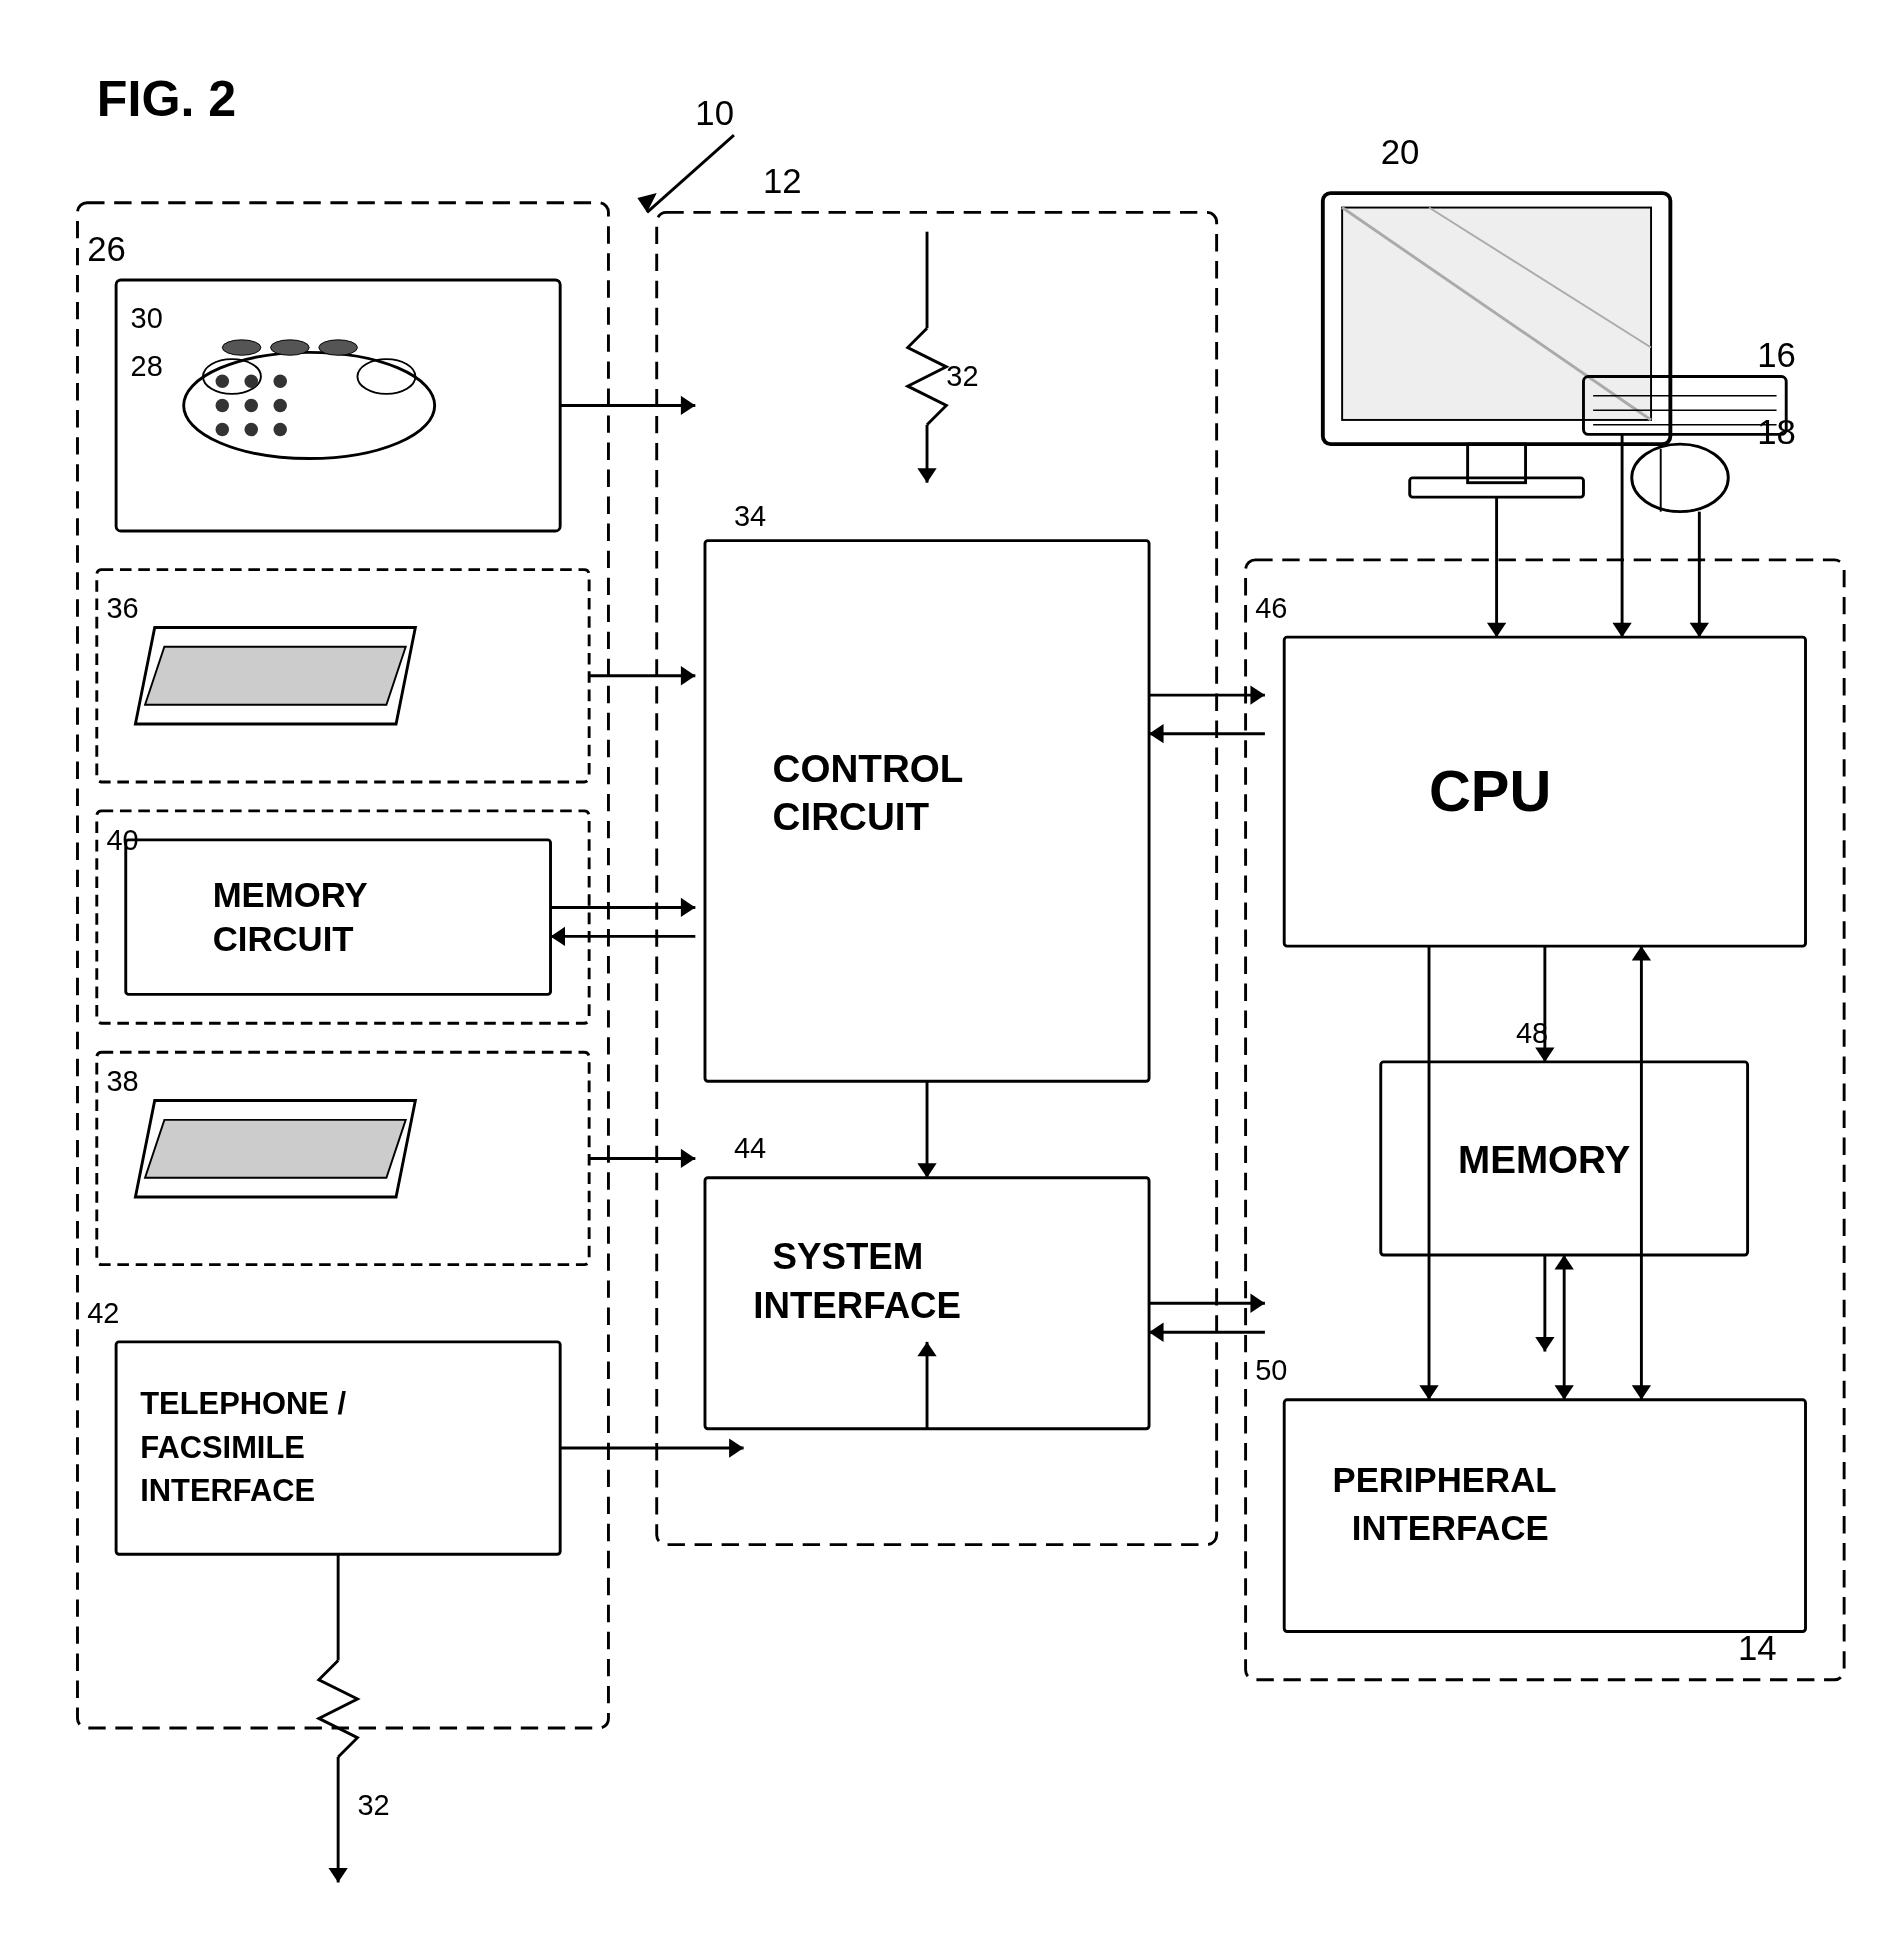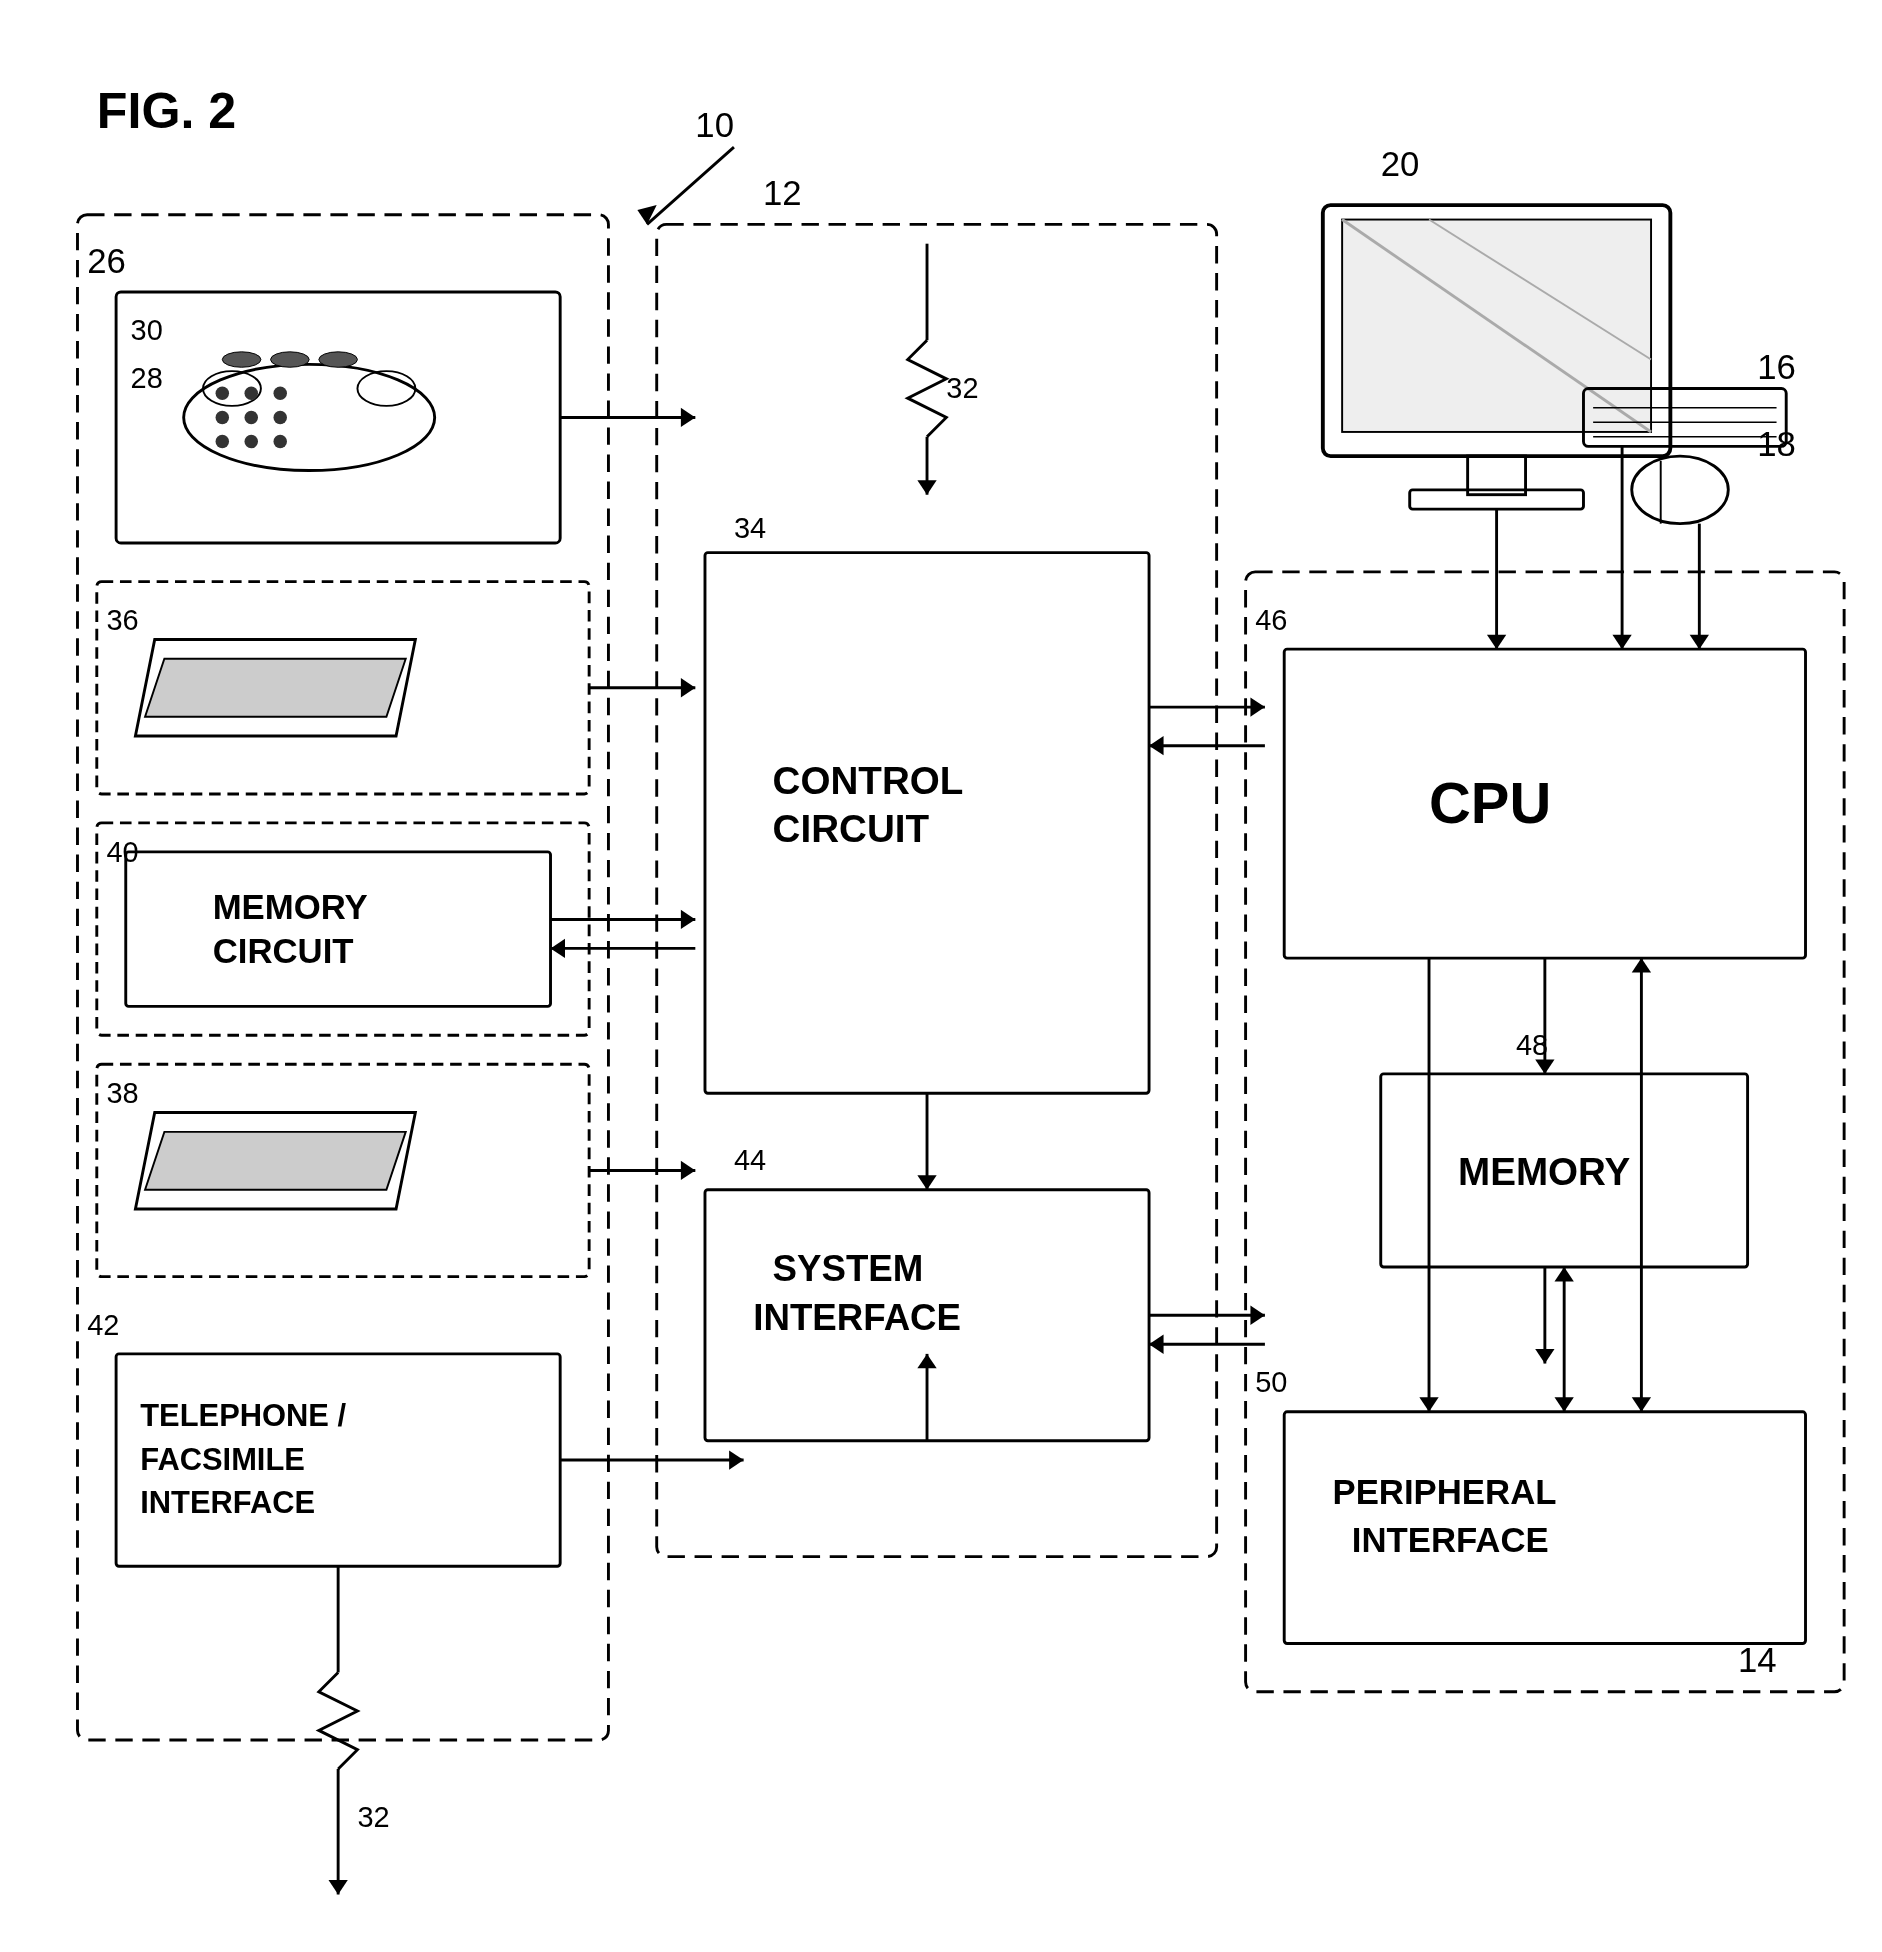--- a/index.html
+++ b/index.html
@@ -7,21 +7,21 @@
       background: #fff;
       font-family: Arial, sans-serif;
       width: 1883px;
       height: 1952px;
       position: relative;
       overflow: hidden;
     }
 
     .diagram-container {
       position: absolute;
-      top: 12px; left: 0;
+      top: 0; left: 0;
       width: 1883px;
       height: 1800px;
       text-decoration: underline;
     }
 
     svg {
       position: absolute;
       top: 0; left: 0;
       width: 1883px;
       height: 1952px;

